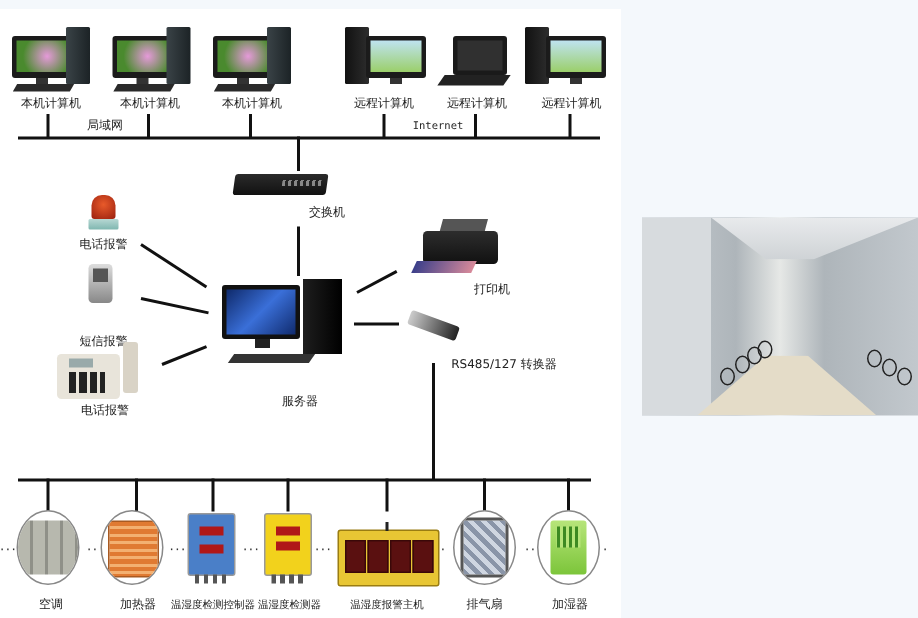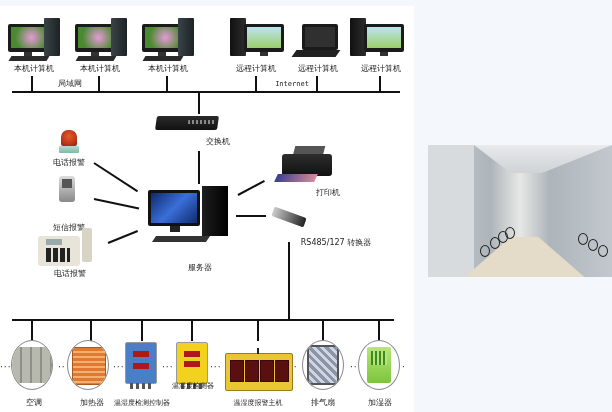--- a/index.html
+++ b/index.html
@@ -239,21 +239,21 @@
       <div class="disp" style="top:20px;"></div>
       <div class="pins"></div>
   </div>
   <span class="lbl" style="left:142px; top:392px; font-size:7px;">温湿度检测控制器</span>
 
   <div class="ctrl-box" style="left:176px; top:336px; background:#f2d21c;">
     <div class="disp" style="top:8px;"></div>
       <div class="disp" style="top:18px;"></div>
       <div class="pins"></div>
   </div>
-  <span class="lbl" style="left:193px; top:375px; font-size:7px;">温湿度检测器</span>
+  <span class="lbl" style="left:193px; top:392px; font-size:7px;">温湿度检测器</span>
 
   <div class="host" style="left:225px; top:347px;">
     <div class="ant"></div>
     <div class="win" style="left:4px;"></div>
       <div class="win" style="left:19px;"></div>
     <div class="win" style="left:34px;"></div>
       <div class="win" style="left:49px;"></div>
   </div>
   <span class="lbl" style="left:258px; top:392px; font-size:7px;">温湿度报警主机</span>
 

